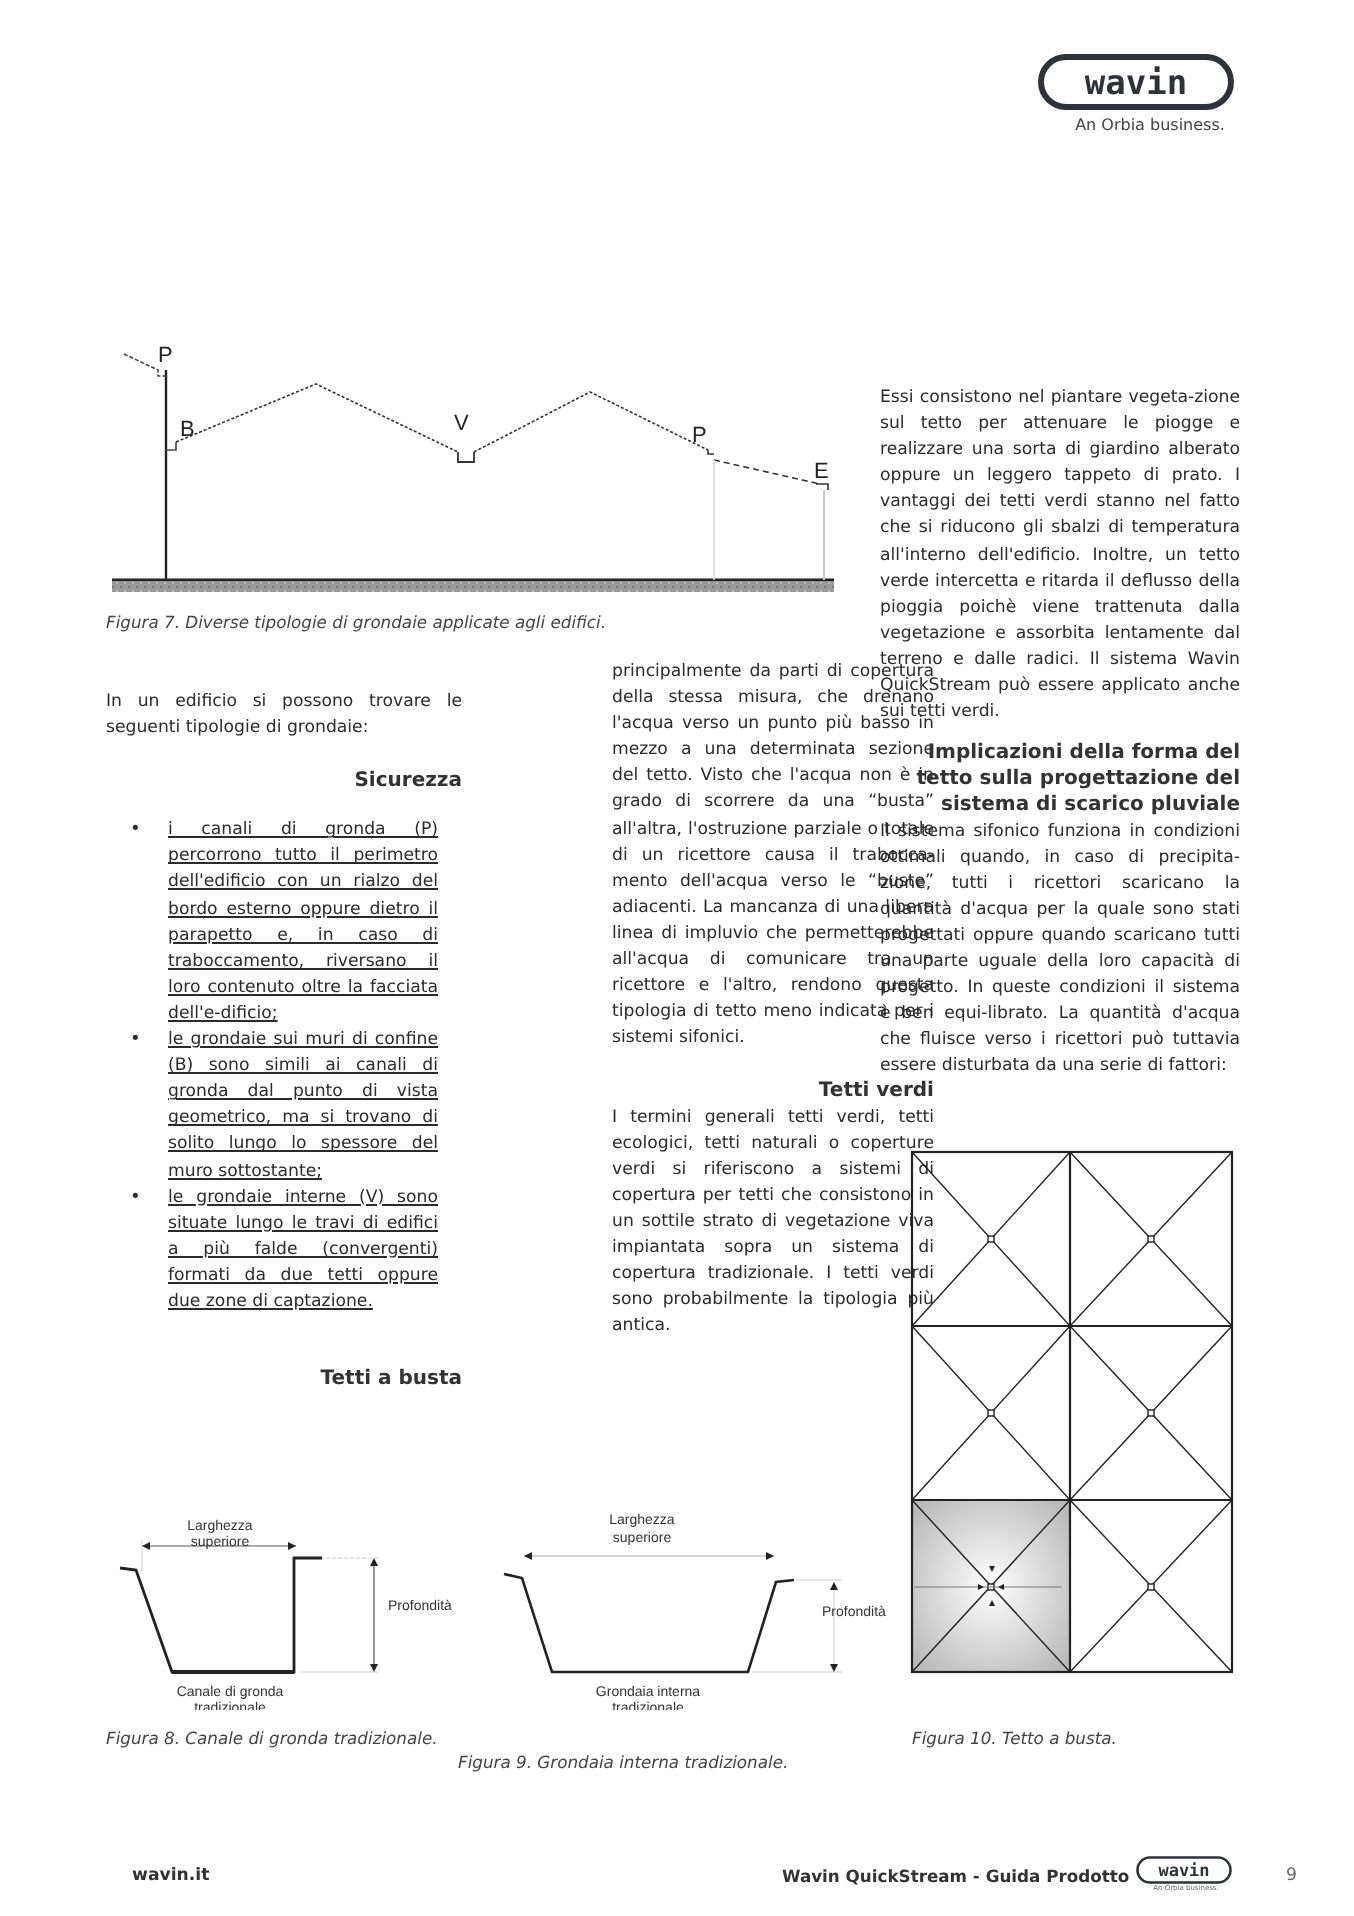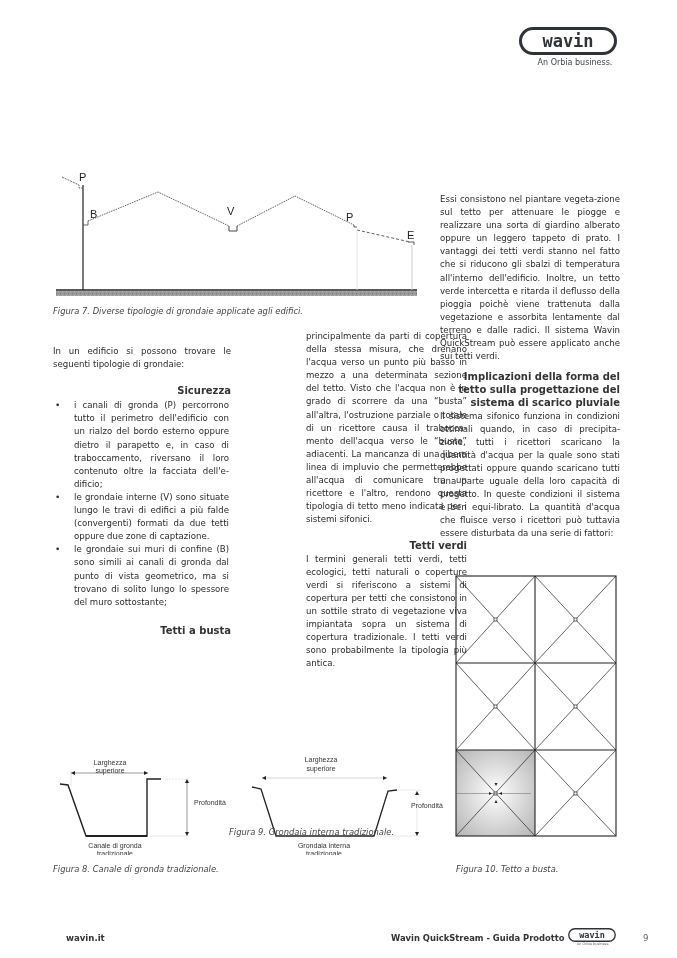--- a/index.html
+++ b/index.html
@@ -7,21 +7,21 @@
          font-family: "DejaVu Sans", sans-serif; color: #2b2b2b; }
   .abs { position: absolute; }
   .logo { left: 519px; top: 27px; width: 98px; height: 28px; }
   .tagline { left: 530px; top: 58px; width: 90px; font-size: 8px; color: #444; text-align: center; }
   .fig7 { left: 52px; top: 165px; width: 370px; height: 135px; }
   .caption { font-size: 8.4px; font-style: italic; color: #444; text-align: right; }
   .col { font-size: 8.6px; line-height: 13.1px; color: #2b2b2b; text-align: justify; }
   .col p { margin: 0; }
   .col h4 { margin: 0; font-size: 10px; font-weight: bold; color: #333; line-height: 13.1px; text-align: right; }
   .indent { padding-left: 19px; }
-  ul.bul { list-style: none; margin: 2px; padding: 0; }
+  ul.bul { list-style: none; margin: 12px; padding: 0; text-decoration: underline; }
   ul.bul li { position: relative; padding-left: 19px; }
   ul.bul li::before { content: "\2022"; position: absolute; left: 0; top: 0; font-size: 9px; }
   .gap { height: 13px; }
   .gapsm { height: 7px; }
   .fig-text { font-family: "Liberation Sans", sans-serif; font-size: 7px; fill: #333; }
   .footer-left { left: 66px; top: 933px; font-size: 8.6px; font-weight: bold; color: #333; }
   .footer-title { left: 391px; top: 933px; font-size: 8.4px; font-weight: bold; color: #333; }
   .footer-logo { left: 568px; top: 928px; width: 48px; height: 14px; }
   .footer-tag { left: 570px; top: 942px; width: 46px; text-align: center; font-size: 3.5px; color: #666; }
   .page-num { left: 643px; top: 933px; font-size: 8.6px; color: #666; }
@@ -75,22 +75,22 @@
 <div class="abs caption" style="left:53px; top:306px;">Figura 7. Diverse tipologie di grondaie applicate agli edifici.</div>
 
 <div class="abs col" style="left:53px; top:345px; width:178px;">
   <p>In un edificio si possono trovare le seguenti tipologie di grondaie:</p>
   <div class="gap"></div>
   <div class="indent">
     <h4>Sicurezza</h4>
   </div>
   <ul class="bul">
     <li>i canali di gronda (P) percorrono tutto il perimetro dell'edificio con un rialzo del bordo esterno oppure dietro il parapetto e, in caso di traboccamento, riversano il loro contenuto oltre la facciata dell'e-dificio;</li>
+    <li>le grondaie sui muri di confine (B) sono simili ai canali di gronda dal punto di vista geometrico, ma si trovano di solito lungo lo spessore del muro sottostante;</li>
     <li>le grondaie interne (V) sono situate lungo le travi di edifici a più falde (convergenti) formati da due tetti oppure due zone di captazione.</li>
-    <li>le grondaie sui muri di confine (B) sono simili ai canali di gronda dal punto di vista geometrico, ma si trovano di solito lungo lo spessore del muro sottostante;</li>
   </ul>
   <div class="gap"></div>
   <div class="indent">
     <h4>Tetti a busta</h4>
   </div>
 </div>
 
 <div class="abs col" style="left:266px; top:330px; width:161px;margin-left:40px;">
   <p>principalmente da parti di copertura della stessa misura, che drenano l'acqua verso un punto più basso in mezzo a una determinata sezione del tetto. Visto che l'acqua non è in grado di scorrere da una “busta” all'altra, l'ostruzione parziale o totale di un ricettore causa il trabocca-mento dell'acqua verso le “buste” adiacenti. La mancanza di una libera linea di impluvio che permetterebbe all'acqua di comunicare tra un ricettore e l'altro, rendono questa tipologia di tetto meno indicata per i sistemi sifonici.</p>
   <div class="gap"></div>
@@ -180,21 +180,21 @@
   <polygon points="170,45 174,45 172,41" fill="#222"></polygon>
   <polygon points="170,82 174,82 172,86" fill="#222"></polygon>
   <text class="fig-text" x="76" y="12" text-anchor="middle">Larghezza</text>
   <text class="fig-text" x="76" y="21" text-anchor="middle">superiore</text>
   <text class="fig-text" x="166" y="58">Profondità</text>
   <text class="fig-text" x="79" y="98" text-anchor="middle">Grondaia interna</text>
   <text class="fig-text" x="79" y="106" text-anchor="middle">tradizionale</text>
 </svg>
 
 <div class="abs caption" style="left:53px; top:864px;">Figura 8. Canale di gronda tradizionale.</div>
-<div class="abs caption" style="left:229px; top:827px;">Figura 9. Grondaia interna tradizionale.</div>
+<div class="abs caption" style="left:229px; top:876px;">Figura 9. Grondaia interna tradizionale.</div>
 <div class="abs caption" style="left:456px; top:864px;">Figura 10. Tetto a busta.</div>
 
 <div class="abs footer-left">wavin.it</div>
 <div class="abs footer-title">Wavin QuickStream -  Guida Prodotto</div>
 <svg class="abs footer-logo" viewBox="0 0 48 14">
   <rect x="0.75" y="0.75" width="46.5" height="12.5" rx="6.25" ry="6.25" fill="none" stroke="#2e3339" stroke-width="1.3"></rect>
   <text x="24" y="10" text-anchor="middle" font-family="DejaVu Sans Mono, monospace" font-weight="bold" font-size="8.5" fill="#2e3339">wavin</text>
 </svg>
 <div class="abs footer-tag">An Orbia business.</div>
 <div class="abs page-num">9</div>

